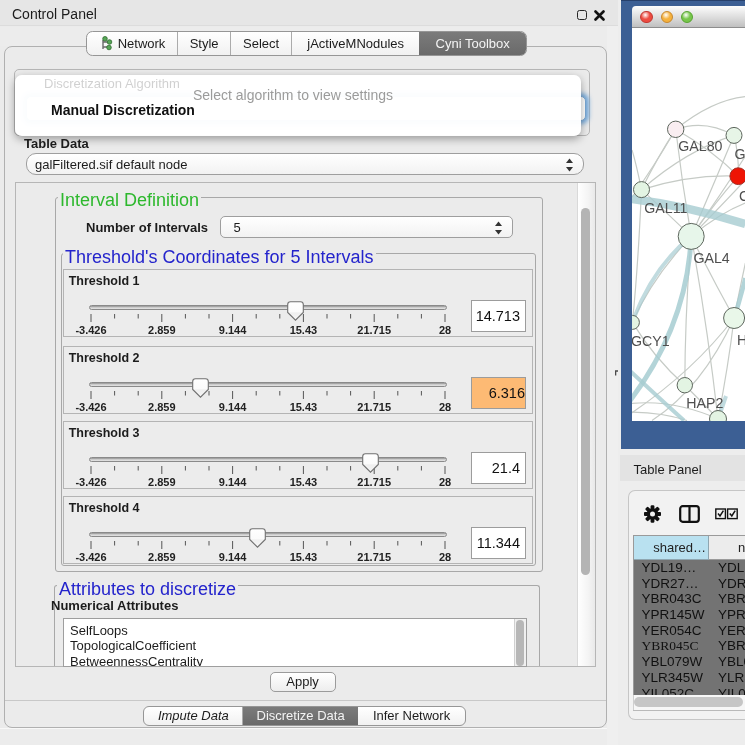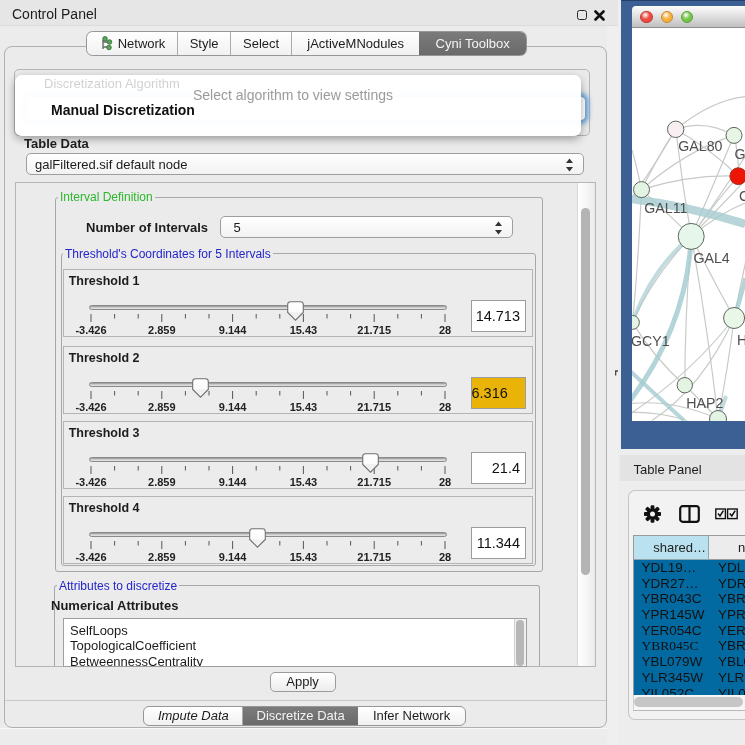--- a/index.html
+++ b/index.html
@@ -3,21 +3,21 @@
 <meta charset="utf-8">
 <style>
 * { margin:0; padding:0; box-sizing:border-box; }
 html,body { width:745px; height:745px; }
 body { font-family:"Liberation Sans", sans-serif; background:#ebebeb; }
 #page { position:relative; width:745px; height:745px; overflow:hidden; background:#ebebeb; }
 .abs { position:absolute; }
 .txt { color:#1c1c1c; font-size:13px; white-space:nowrap; }
 .bold { font-weight:bold; }
 .combo { background:linear-gradient(#ffffff,#f2f2f2); border:1px solid #9e9e9e; border-radius:5px; }
-.grouptitle { position:absolute; background:#ebebeb; padding:0 2px; font-size:12px; white-space:nowrap;text-align:right; }
+.grouptitle { position:absolute; background:#ebebeb; padding:0 2px; font-size:18px; white-space:nowrap;text-align:right; }
 </style>
 </head>
 <body>
 <div id="page">
 
 <div class="abs" style="left:0;top:0;width:618px;height:26px;background:#e6e6e6;border-bottom:1px solid #dcdcdc;"></div>
 <div class="abs" style="left:12px;top:5.5px;font-size:14px;color:#1c1c1c;white-space:nowrap;">Control Panel</div>
 <div class="abs" style="left:577px;top:10px;width:10px;height:10px;border:1.6px solid #262626;border-radius:2.5px;"></div>
 <svg class="abs" style="left:594px;top:10px;" width="11" height="11" viewBox="0 0 11 11">
       <path d="M1.5 1.5 L9.5 9.5 M9.5 1.5 L1.5 9.5" stroke="#111" stroke-width="2.6" stroke-linecap="round"></path>
@@ -46,21 +46,21 @@
 <div class="abs" style="left:14px;top:69px;width:576px;height:66.5px;border:1px solid #b6b6b6;border-radius:5px;"></div>
 
 <div class="abs" style="left:26px;top:96px;width:560px;height:25px;border-radius:5px;background:#fff;border:1px solid #7aa8d4;box-shadow:0 0 4px 2.5px rgba(92,156,216,0.8);"></div>
 
 <div class="abs" style="left:14.5px;top:75px;width:566px;height:60.5px;background:rgba(255,255,255,0.97);border-radius:7px;box-shadow:0 3px 9px rgba(0,0,0,0.35);"></div>
 <div class="abs" style="left:44px;top:76px;font-size:13px;color:rgba(60,60,60,0.24);white-space:nowrap;">Discretization Algorithm</div>
 <div class="abs" style="left:10px;top:87px;width:566px;height:17px;font-size:14px;color:#9b9b9b;text-align:center;">Select algorithm to view settings</div>
 <div class="abs" style="left:15px;top:102px;font-size:14px;font-weight:bold;color:#111;white-space:nowrap;margin-left:36px;">Manual Discretization</div>
 
 <div class="abs txt bold" style="left:24px;top:136px;">Table Data</div>
-<div class="abs combo" style="left:26px;top:153px;width:558px;height:22px;">
+<div class="abs combo" style="left:26px;top:153px;width:558px;height:22px;border-radius:10px;">
   <span class="txt" style="position:absolute;left:8px;top:3px;">galFiltered.sif default node</span>
   <svg style="position:absolute;right:9px;top:4px;" width="9" height="14" viewBox="0 0 9 14">
         <path d="M4.5 0.5 L8 5 L1 5 Z" fill="#333"></path>
         <path d="M4.5 13.5 L8 9 L1 9 Z" fill="#333"></path>
       </svg>
 </div>
 
 <div class="abs" style="left:14.5px;top:182px;width:581px;height:484.5px;border:1px solid #b6b6b6;background:#ebebeb;"></div>
 
 <div class="abs" style="left:577px;top:183px;width:18px;height:482.5px;background:linear-gradient(90deg,#ffffff,#f4f4f4 60%,#e9e9e9);border-left:1px solid #d9d9d9;"></div>
@@ -151,21 +151,21 @@
       <defs>
         <linearGradient id="thg2" x1="0" y1="0" x2="0" y2="1">
           <stop offset="0" stop-color="#ffffff"></stop>
           <stop offset="0.55" stop-color="#fbfbfb"></stop>
           <stop offset="0.6" stop-color="#efefef"></stop>
           <stop offset="1" stop-color="#f5f5f5"></stop>
         </linearGradient>
       </defs>
       <path d="M3.5 0.7 L13.5 0.7 Q16.3 0.7 16.3 3.5 L16.3 11.5 L8.5 19.2 L0.7 11.5 L0.7 3.5 Q0.7 0.7 3.5 0.7 Z" fill="url(#thg2)" stroke="#707070" stroke-width="1.1"></path>
     </svg>
-<div class="abs" style="left:470.5px;top:377px;width:55.5px;height:32.4px;background:#eab308;border:1px solid #9c9c9c;font-size:14.5px;color:#111;line-height:31px;padding-right:5px;">6.316</div>
+<div class="abs" style="left:470.5px;top:377px;width:55.5px;height:32.4px;background:#fdba74;border:1px solid #9c9c9c;font-size:14.5px;color:#111;text-align:right;line-height:31px;">6.316</div>
 <div class="abs" style="left:63.3px;top:421px;width:469.7px;height:68px;border:1px solid #b4b4b4;background:#ececec;"></div>
 <div class="abs bold" style="font-size:12.5px;color:#1c1c1c;white-space:nowrap;left:68.7px;top:426px;">Threshold 3</div>
 <div class="abs" style="left:89.0px;top:456.5px;width:358.0px;height:5.5px;border-radius:3px;background:linear-gradient(#8f8f8f,#c9c9c9 45%,#e6e6e6);border:0.5px solid #8a8a8a;"></div>
 <svg class="abs" style="left:88.0px;top:465px;" width="360" height="11" viewBox="0 0 360 11">
       <line x1="3.00" y1="1" x2="3.00" y2="9" stroke="#555" stroke-width="1"></line>
       <line x1="26.60" y1="1" x2="26.60" y2="5.5" stroke="#555" stroke-width="1"></line>
       <line x1="50.20" y1="1" x2="50.20" y2="5.5" stroke="#555" stroke-width="1"></line>
       <line x1="73.80" y1="1" x2="73.80" y2="9" stroke="#555" stroke-width="1"></line>
       <line x1="97.40" y1="1" x2="97.40" y2="5.5" stroke="#555" stroke-width="1"></line>
       <line x1="121.00" y1="1" x2="121.00" y2="5.5" stroke="#555" stroke-width="1"></line>
@@ -358,21 +358,21 @@
 <svg class="abs" style="left:678.5px;top:504.5px;" width="21" height="18" viewBox="0 0 21 18">
       <rect x="1.2" y="1.2" width="18.6" height="15.6" rx="2.5" fill="none" stroke="#111" stroke-width="2.2"></rect>
       <line x1="10.5" y1="1.2" x2="10.5" y2="16.8" stroke="#111" stroke-width="2.2"></line>
     </svg>
 <svg class="abs" style="left:714.5px;top:507.5px;" width="23" height="12" viewBox="0 0 23 12">
       <rect x="0.8" y="1" width="9.6" height="9.6" fill="none" stroke="#111" stroke-width="1.4"></rect>
       <path d="M 3.0 5.6 L 5.0 8 L 8.4 2.6" fill="none" stroke="#111" stroke-width="1.5"></path>
       <rect x="12.6" y="1" width="9.6" height="9.6" fill="none" stroke="#111" stroke-width="1.4"></rect>
       <path d="M 14.8 5.6 L 16.8 8 L 20.2 2.6" fill="none" stroke="#111" stroke-width="1.5"></path>
     </svg>
-<div class="abs" style="left:632.5px;top:534.5px;width:112.5px;height:160px;border-top:1px solid #9a9a9a;border-left:1px solid #9a9a9a;overflow:hidden;background:#0369a1;">
+<div class="abs" style="left:632.5px;top:534.5px;width:112.5px;height:160px;border-top:1px solid #9a9a9a;border-left:1px solid #9a9a9a;overflow:hidden;background:#737373;">
 <div style="position:absolute;left:0;top:0;width:75.29999999999995px;height:24.5px;background:#b9e1f0;border-right:1px solid #8fa6b0;border-bottom:1px solid #8fa6b0;font-size:13px;color:#222;text-align:center;line-height:24px;text-indent:18px;">shared…</div>
 <div style="position:absolute;left:75.29999999999995px;top:0;right:0;height:24.5px;background:#ececec;border-bottom:1px solid #9a9a9a;font-size:13px;color:#222;line-height:24px;">
         <span style="position:absolute;left:29.100000000000023px;">name</span>
       </div>
 <div style="position:absolute;left:7.9px;top:24.4px;font-size:13.5px;color:#111;white-space:nowrap;">YDL19…</div>
 <div style="position:absolute;left:84.39999999999998px;top:24.4px;font-size:13.5px;color:#111;white-space:nowrap;">YDL1</div>
 <div style="position:absolute;left:7.9px;top:40.1px;font-size:13.5px;color:#111;white-space:nowrap;">YDR27…</div>
 <div style="position:absolute;left:84.39999999999998px;top:40.1px;font-size:13.5px;color:#111;white-space:nowrap;">YDR2</div>
 <div style="position:absolute;left:7.9px;top:55.8px;font-size:13.5px;color:#111;white-space:nowrap;">YBR043C</div>
 <div style="position:absolute;left:84.39999999999998px;top:55.8px;font-size:13.5px;color:#111;white-space:nowrap;">YBR0</div>

